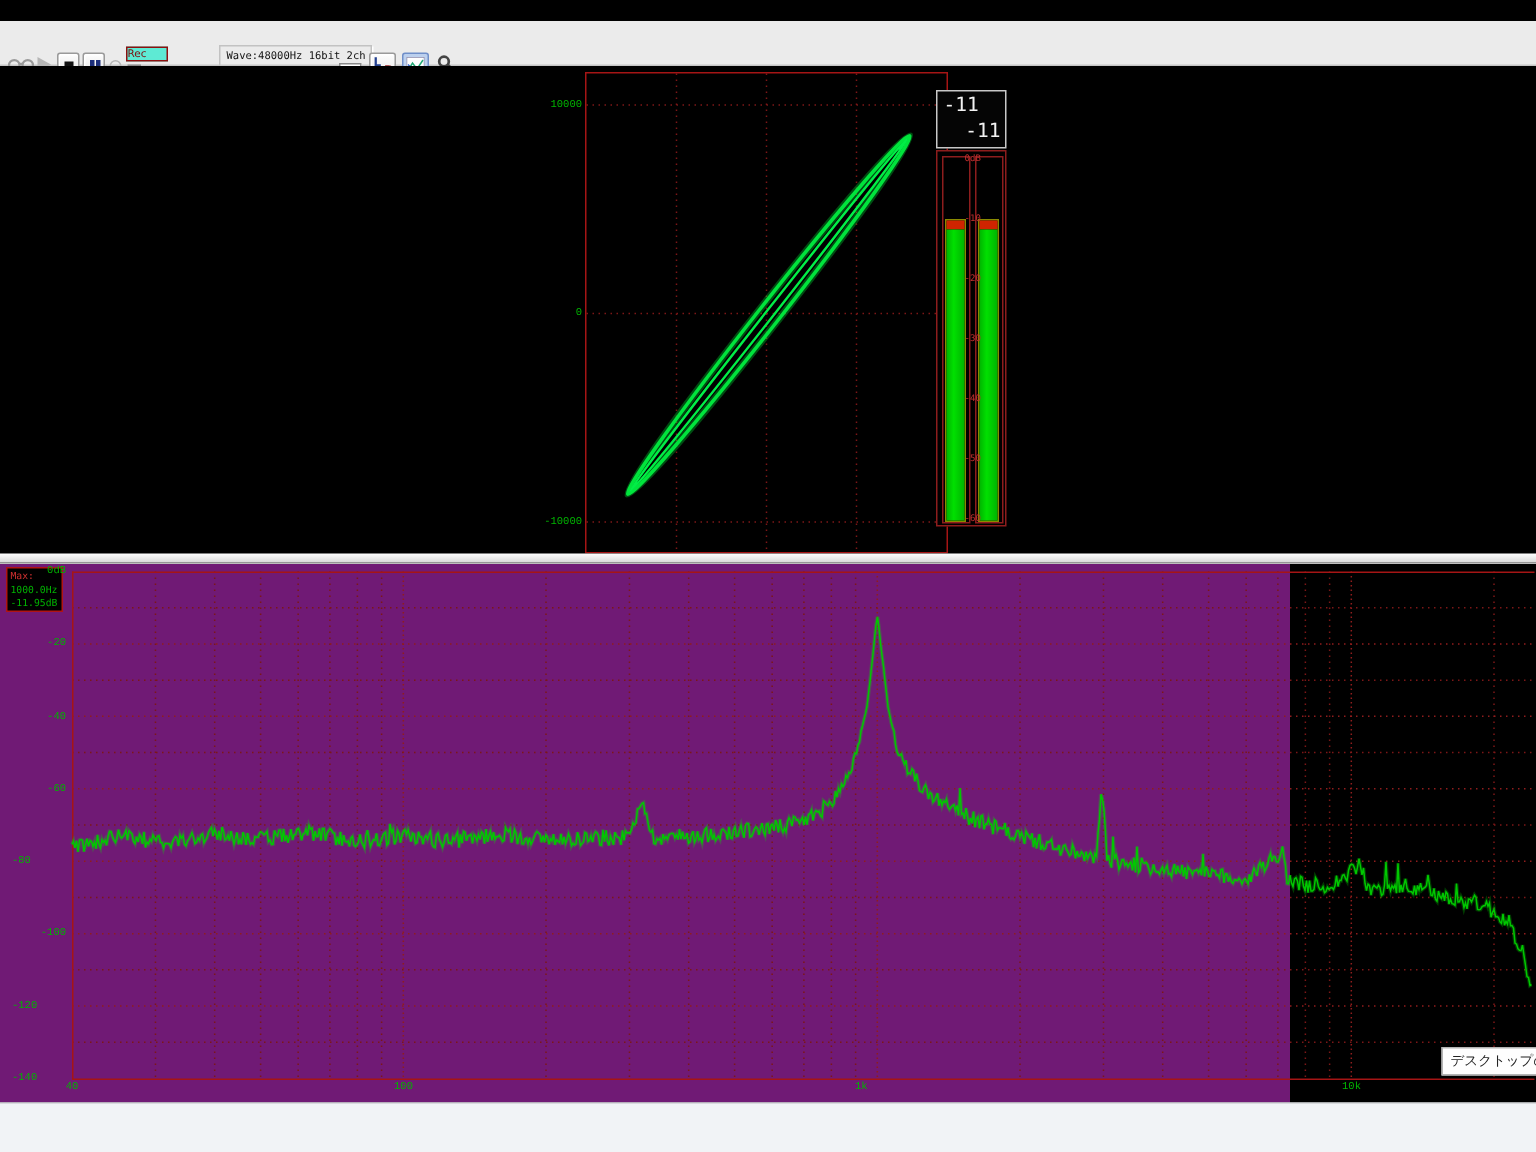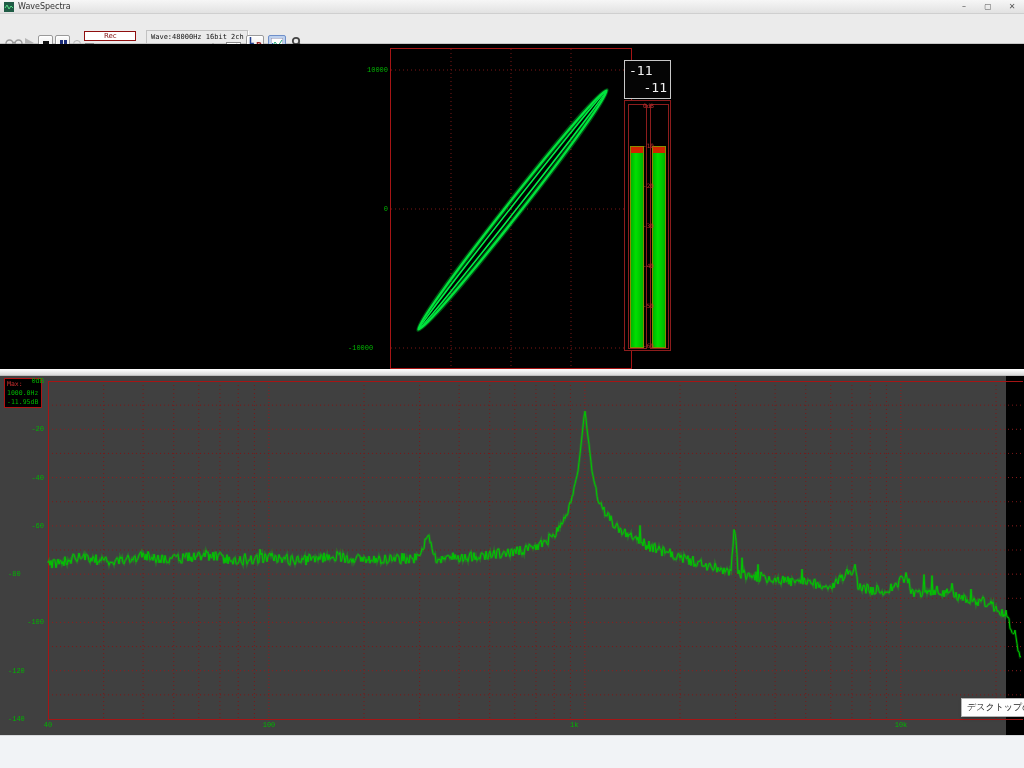--- a/index.html
+++ b/index.html
@@ -5,56 +5,46 @@
 *{margin:0;padding:0;box-sizing:border-box}
 html,body{width:1024px;height:768px;overflow:hidden;background:#000;font-family:"DejaVu Sans",sans-serif}
 #app{position:absolute;width:1024px;height:768px;left:0;top:0}
 .abs{position:absolute}
 #titlebar{left:0;top:0;width:1024px;height:14px;background:linear-gradient(#f6f6f6,#e2e2e2);border-bottom:1px solid #cfcfcf}
 #title-text{left:18px;top:2px;font-size:8px;color:#333}
 .winbtn{top:1px;width:20px;height:12px;font-size:8px;color:#555;text-align:center;line-height:12px;cursor:default}
 #toolbar{left:0;top:14px;width:1024px;height:30px;background:#ebebeb;border-bottom:1px solid #c6c6c6}
 .tbtn{width:16px;height:16px;top:21px}
 .raised{background:linear-gradient(#fdfdfd,#e6e6e6);border:1px solid #9a9a9a;border-radius:2px;box-shadow:inset 1px 1px 0 #fff}
-#rec-badge{left:84px;top:17px;width:52px;height:10px;background:#ffffff;border:1px solid #8f0f0f;font-size:7px;color:#7e0e0e;line-height:9px;padding-left:19px}
+#rec-badge{left:84px;top:17px;width:28px;height:10px;background:#5eead4;border:1px solid #8f0f0f;font-size:7px;color:#7e0e0e;line-height:9px;padding-left:0}
 #pos-slider{left:84px;top:30px;width:92px;height:5px;background:#fafafa;border:1px solid #aaa}
 #pos-thumb{left:0;top:-2px;width:9px;height:8px;background:#d6d6d6;border:1px solid #888}
 #info-groove{left:146px;top:16px;width:102px;height:24px;border:1px solid #c2c2c2;box-shadow:1px 1px 0 #fff}
 .tbtext{font-family:"DejaVu Sans Mono",monospace;font-size:7px;color:#111;white-space:nowrap}
 #fps-box{left:226px;top:28px;width:15px;height:10px;background:#fff;border:1px solid #8a8a8a;font-family:"DejaVu Sans Mono",monospace;font-size:7px;text-align:right;padding-right:1px;color:#000}
 #upper{left:0;top:44px;width:1024px;height:325px;background:#000}
 #splitter{left:0;top:369px;width:1024px;height:7px;background:linear-gradient(#ffffff,#d8d8d8);border-bottom:1px solid #bdbdbd}
-#lower{left:0;top:376px;width:1006px;height:359px;background:#404040}
+#lower{left:0;top:376px;width:860px;height:359px;background:#701a75}
 .glabel{position:absolute;font-family:Liberation Mono, monospace;font-size:7px;color:#00b400;line-height:8px}
 #meter-box{left:624px;top:16px;width:47px;height:39px;background:#050505;border:1px solid #c8c8c8;font-family:"DejaVu Sans Mono",monospace;color:#f2f2f2}
 #meter-frame{left:624px;top:56px;width:47px;height:251px;background:#000;border:1px solid #8d1d1d}
 .mch{position:absolute;top:3px;width:19px;height:245px;border:1px solid #8d1d1d}
 .mbar{position:absolute;left:1px;top:41px;width:14px;height:202px;border:1px solid #8a8a00;background:#000}
 .mcap{position:absolute;left:0;top:0;width:12px;height:6px;background:#cf2400}
 .mgreen{position:absolute;left:0;top:6px;width:12px;height:194px;background:linear-gradient(90deg,#00b400,#00e000 40%,#00b400)}
 .mlabel{position:absolute;font-family:"DejaVu Sans Mono",monospace;font-size:6px;color:#c23030;line-height:6px}
 #max-box{left:4px;top:2px;width:38px;height:30px;border:1px solid #b01414;background:#000;font-family:"DejaVu Sans Mono",monospace;font-size:6.5px;line-height:9px;padding:1px 2px}
 #tooltip{left:961px;top:698px;background:#fefefe;border:1px solid #b4b4b4;box-shadow:1px 1px 3px rgba(0,0,0,.35);font-size:9px;color:#222;padding:2px 5px;white-space:nowrap}
 #taskbar{left:0;top:735px;width:1024px;height:33px;background:#f1f3f6;border-top:1px solid #d8dadd}
 </style>
 </head>
 <body>
 
 <div id="app">
 
-  <div id="titlebar" class="abs">
-    <svg class="abs" style="left:4px;top:2px" width="10" height="10">
-        <rect x="0" y="0" width="10" height="10" fill="#1f5c46"></rect>
-        <polyline points="1,6 3,3 5,7 7,4 9,6" fill="none" stroke="#5de08a" stroke-width="1"></polyline>
-      </svg>
-    <div id="title-text" class="abs">WaveSpectra</div>
-    <div class="winbtn abs" style="right:50px">–</div>
-    <div class="winbtn abs" style="right:26px">▢</div>
-    <div class="winbtn abs" style="right:2px">✕</div>
-  </div>
 
   <div id="toolbar" class="abs">
     <svg class="abs" style="left:5px;top:24px" width="18" height="11">
         <circle cx="4.5" cy="5.5" r="3.5" fill="none" stroke="#9a9a9a" stroke-width="1.5"></circle>
         <circle cx="13.5" cy="5.5" r="3.5" fill="none" stroke="#9a9a9a" stroke-width="1.5"></circle>
         <line x1="8" y1="4.5" x2="10" y2="4.5" stroke="#9a9a9a" stroke-width="1.5"></line>
       </svg>
     <div class="abs" style="left:25px;top:24px;width:0;height:0;border-left:9px solid #b6b6b6;border-top:5px solid transparent;border-bottom:5px solid transparent"></div>
     <div class="abs raised" style="left:38px;top:21px;width:15px;height:16px">
         <div class="abs" style="left:4px;top:5px;width:6px;height:6px;background:#111"></div>
@@ -124,21 +114,21 @@
     <div class="mlabel" style="position:absolute;left:14px;top:2px;width:19px;text-align:center">0dB</div>
         <div class="mlabel" style="position:absolute;left:14px;top:42px;width:19px;text-align:center">-10</div>
         <div class="mlabel" style="position:absolute;left:14px;top:82px;width:19px;text-align:center">-20</div>
         <div class="mlabel" style="position:absolute;left:14px;top:122px;width:19px;text-align:center">-30</div>
         <div class="mlabel" style="position:absolute;left:14px;top:162px;width:19px;text-align:center">-40</div>
         <div class="mlabel" style="position:absolute;left:14px;top:202px;width:19px;text-align:center">-50</div>
         <div class="mlabel" style="position:absolute;left:14px;top:242px;width:19px;text-align:center">-60</div>
       </div>
   <div class="glabel" style="position:absolute;left:348px;top:22px;width:40px;text-align:right">10000</div>
       <div class="glabel" style="position:absolute;left:348px;top:161px;width:40px;text-align:right">0</div>
-      <div class="glabel" style="position:absolute;left:348px;top:300px;width:40px;">-10000</div>
+      <div class="glabel" style="position:absolute;left:348px;top:300px;width:40px;text-align:right">-10000</div>
     </div>
 
   <div id="splitter" class="abs"></div>
 
   <div id="lower" class="abs">
     <svg id="spec-svg" class="abs" style="left:0;top:0" width="1024" height="359">
         <line x1="103.64483786159528" y1="5" x2="103.64483786159528" y2="343" stroke="#7c1717" stroke-dasharray="1,3"></line>
         <line x1="143.12547862981808" y1="5" x2="143.12547862981808" y2="343" stroke="#7c1717" stroke-dasharray="1,3"></line>
         <line x1="173.74904274036388" y1="5" x2="173.74904274036388" y2="343" stroke="#7c1717" stroke-dasharray="1,3"></line>
         <line x1="198.77031649141333" y1="5" x2="198.77031649141333" y2="343" stroke="#7c1717" stroke-dasharray="1,3"></line>

